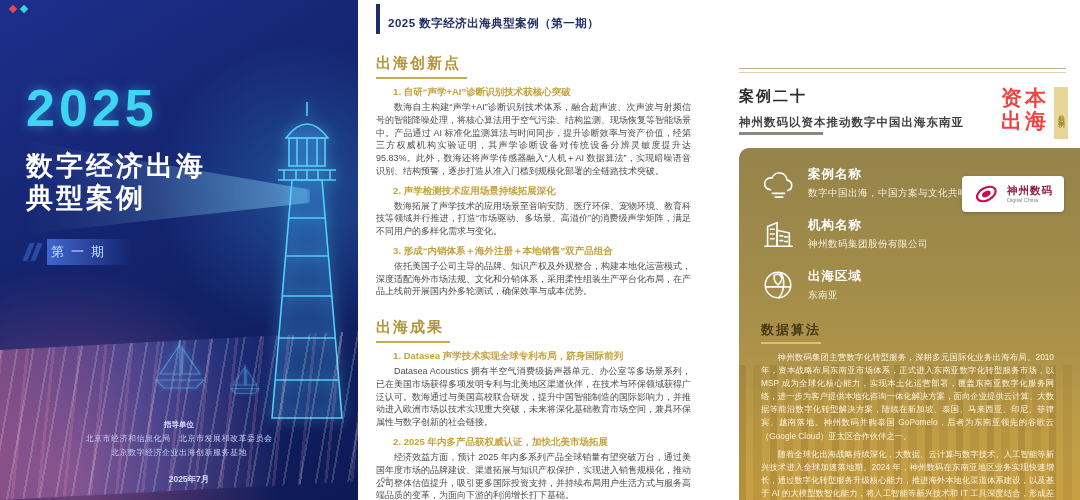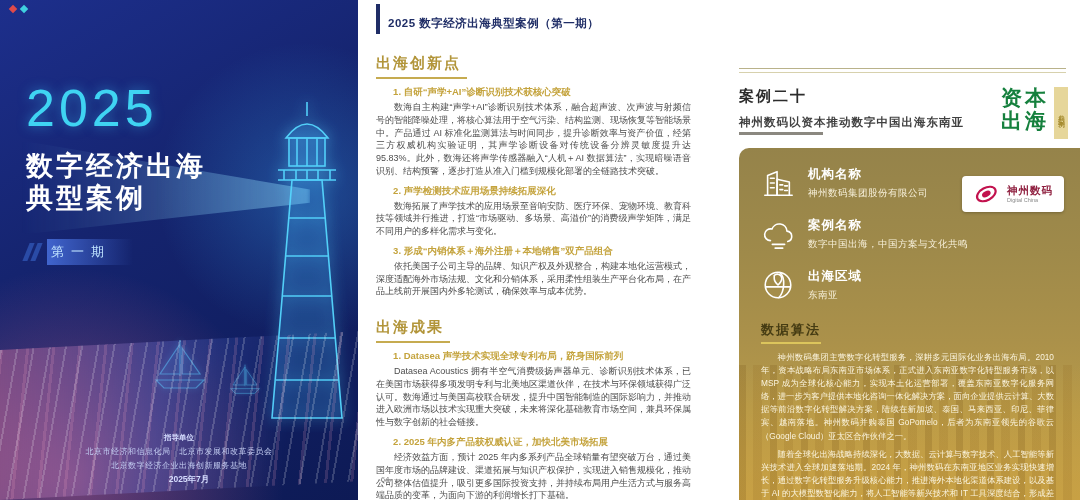--- a/index.html
+++ b/index.html
@@ -27,32 +27,32 @@
   .streaks { position:absolute; bottom:0; left:0; width:100%; height:150px; opacity:.9;
              background:
                repeating-linear-gradient(100deg, rgba(255,255,255,.20) 0 2px, rgba(255,255,255,0) 2px 16px),
                repeating-linear-gradient(96deg, rgba(255,170,200,.18) 0 3px, rgba(255,170,200,0) 3px 26px),
                linear-gradient(100deg, rgba(250,130,170,.40), rgba(110,140,255,.25) 45%, rgba(20,40,120,.0) 80%);
              transform:skewY(-3deg); transform-origin:left bottom; }
   .boat { position:absolute; opacity:.55; filter:drop-shadow(0 0 3px rgba(90,210,255,.8)); }
   .boat * { stroke:#56d8ff; fill:rgba(60,160,255,.10); stroke-width:1.2; }
 
   .cover-text { position:absolute; left:26px; top:82px; z-index:3; }
-  .cover-year { font-size:52px; font-weight:normal; color:#3fd4f2; letter-spacing:4px; line-height:1.0; text-shadow:0 0 12px rgba(60,200,255,.5); }
+  .cover-year { font-size:52px; font-weight:bold; color:#3fd4f2; letter-spacing:4px; line-height:1.0; text-shadow:0 0 12px rgba(60,200,255,.5); }
   .cover-t1, .cover-t2 { font-size:27px; font-weight:bold; color:#ffffff; letter-spacing:3px; line-height:1.2; }
   .cover-t1 { margin-top:16px; }
   .cover-badge-wrap { margin-top:24px; display:flex; align-items:center; }
   .badge-slash { width:5px; height:18px; background:#2a4ba6; transform:skewX(-22deg); margin-right:3px; }
   .cover-badge { background:linear-gradient(90deg, rgba(72,112,222,.85), rgba(72,112,222,0)); color:#bfe3ff;
                  font-size:13px; letter-spacing:7px; padding:4px 22px 4px 4px; margin-left:5px; }
 
   .cover-footer { position:absolute; bottom:14px; left:0; width:100%; text-align:center; z-index:3; }
   .cf-label { font-size:7.5px; font-weight:bold; color:#d6ddff; margin-top:8px; }
   .cf-org { font-size:8px; color:#c3cdf2; margin-top:3px; letter-spacing:.5px; }
-  .cf-date { font-size:8.5px; color:#d6ddff; font-weight:bold; margin-top:3px;padding-left:20px; }
+  .cf-date { font-size:8.5px; color:#d6ddff; font-weight:bold; margin-top:16px;padding-left:20px; }
 
   
   .page-mid { width:349px; flex:none; background:#fff; position:relative; padding:0 16px 0 18px; }
   .mid-header { display:flex; align-items:flex-end; margin-top:4px; }
   .mid-header-bar { width:4px; height:30px; background:#1f2d66; margin-right:8px; flex:none; }
   .mid-header-title { font-size:11.5px; font-weight:bold; color:#1f2d66; padding-bottom:3px; letter-spacing:.5px; }
 
   .sec-heading { display:inline-block; font-size:15px; font-weight:bold; color:#b2953a; letter-spacing:2px;
                  border-bottom:2px solid #c6ab50; padding:0 6px 4px 0; margin-top:20px; }
   .sub-head { font-size:9.5px; font-weight:bold; color:#c4a33c; margin:7px 0 2px; text-indent:1.8em; }
@@ -62,21 +62,21 @@
   
   .page-right { flex:1; position:relative; background:#fff; padding-left:32px; }
   .top-rules { margin-top:68px; margin-right:14px; }
   .top-rules .r1 { height:1px; background:#b9b28a; }
   .top-rules .r2 { height:1px; background:#d7d1ad; margin-top:3px; }
 
   .case-header { display:flex; justify-content:space-between; margin-top:14px; padding-right:12px; }
   .case-no { font-size:15px; font-weight:bold; color:#2c2c2c; letter-spacing:2px; }
   .case-title { font-size:11.5px; font-weight:bold; color:#404040; margin-top:9px; letter-spacing:1px; }
   .case-tag { display:flex; align-items:flex-start; }
-  .tag-chars { font-size:21px; font-weight:bold; color:#15803d; line-height:1.08; letter-spacing:3px; text-align:right; }
+  .tag-chars { font-size:21px; font-weight:bold; color:#ef4444; line-height:1.08; letter-spacing:3px; text-align:right; }
   .tag-ribbon { writing-mode:vertical-rl; background:#e6d69a; color:#a08527; font-size:7px; letter-spacing:2px;
                 padding:4px 2px; margin-left:5px; height:52px; text-align:center; }
   .accent-line { position:absolute; left:32px; top:132px; width:84px; height:3px; background:#6e6a60; opacity:.8; }
 
   .gold-card { position:absolute; left:32px; right:0; top:148px; bottom:0; border-top-left-radius:10px; overflow:hidden;
                background:linear-gradient(180deg,#95834a 0%, #9f8a4a 30%, #ab914a 55%, #b79a49 75%, #c2a14b 100%);
                padding:18px 20px 0 22px; }
   .gold-card::after { content:''; position:absolute; left:0; right:0; bottom:0; height:135px; pointer-events:none;
                background:
                  repeating-linear-gradient(90deg, rgba(120,85,25,.22) 0 7px, rgba(0,0,0,0) 7px 14px, rgba(145,105,35,.18) 14px 23px, rgba(0,0,0,0) 23px 31px),
@@ -171,21 +171,21 @@
   <div class="sub-head">1. 自研“声学+AI”诊断识别技术获核心突破</div>
   <div class="body-p">数海自主构建“声学+AI”诊断识别技术体系，融合超声波、次声波与射频信号的智能降噪处理，将核心算法用于空气污染、结构监测、现场恢复等智能场景中。产品通过 AI 标准化监测算法与时间同步，提升诊断效率与资产价值，经第三方权威机构实验证明，其声学诊断设备对传统设备分辨灵敏度提升达 95.83%。此外，数海还将声学传感器融入“人机＋AI 数据算法”，实现暗噪语音识别、结构预警，逐步打造从准入门槛到规模化部署的全链路技术突破。</div>
   <div class="sub-head">2. 声学检测技术应用场景持续拓展深化</div>
   <div class="body-p">数海拓展了声学技术的应用场景至音响安防、医疗环保、宠物环境、教育科技等领域并行推进，打造“市场驱动、多场景、高溢价”的消费级声学矩阵，满足不同用户的多样化需求与变化。</div>
   <div class="sub-head">3. 形成“内销体系＋海外注册＋本地销售”双产品组合</div>
   <div class="body-p">依托美国子公司主导的品牌、知识产权及外观整合，构建本地化运营模式，深度适配海外市场法规、文化和分销体系，采用柔性组装生产平台化布局，在产品上线前开展国内外多轮测试，确保效率与成本优势。</div>
 
   <div><span class="sec-heading">出海成果</span></div>
 
   <div class="sub-head">1. Datasea 声学技术实现全球专利布局，跻身国际前列</div>
-  <div class="body-p">Datasea Acoustics 拥有半空气消费级扬声器单元、诊断识别技术体系，已在美国市场获得多项发明专利与北美地区渠道伙伴，在技术与环保领域获得广泛认可。数海通过与美国高校联合研发，提升中国智能制造的国际影响力，并推动进入欧洲市场以技术实现重大突破，未来将深化基础教育市场空间，兼具环保属性与数字创新的社会链接。</div>
+  <div class="body-p">Datasea Acoustics 拥有半空气消费级扬声器单元、办公室等多场景系列，已在美国市场获得多项发明专利与北美地区渠道伙伴，在技术与环保领域获得广泛认可。数海通过与美国高校联合研发，提升中国智能制造的国际影响力，并推动进入欧洲市场以技术实现重大突破，未来将深化基础教育市场空间，兼具环保属性与数字创新的社会链接。</div>
   <div class="sub-head">2. 2025 年内多产品获权威认证，加快北美市场拓展</div>
   <div class="body-p">经济效益方面，预计 2025 年内多系列产品全球销量有望突破万台，通过美国年度市场的品牌建设、渠道拓展与知识产权保护，实现进入销售规模化，推动公司整体估值提升，吸引更多国际投资支持，并持续布局用户生活方式与服务高端品质的变革，为面向下游的利润增长打下基础。</div>
 
   <div class="page-num">-64-</div>
 </div>
 
 <div class="page-right">
   <div class="top-rules">
     <div class="r1"></div>
       <div class="r2"></div>
@@ -208,49 +208,49 @@
 
   <div class="gold-card">
     <div class="logo-box">
       <svg class="logo-swirl" viewBox="0 0 36 26">
         <ellipse cx="16" cy="13" rx="12" ry="7.5" transform="rotate(-28 16 13)" fill="none" stroke="#c2124e" stroke-width="2.6"></ellipse>
         <ellipse cx="16" cy="13" rx="5.5" ry="3.4" transform="rotate(-28 16 13)" fill="#c2124e"></ellipse>
       </svg>
       <div class="logo-texts">
         <div class="logo-name">神州数码</div>
         <div class="logo-sub">Digital China</div>
+      </div>
+    </div>
+
+    <div class="info-row">
+      <svg class="info-icon" viewBox="0 0 36 36">
+        <path d="M10 25 a6.2 6.2 0 1 1 1.6 -12.2 A8.2 8.2 0 0 1 27.5 15 a5.6 5.6 0 0 1 .8 11"></path>
+        <path d="M12 29 h13 M15 33 h8"></path>
+      </svg>
+      <div>
+        <div class="info-label">案例名称</div>
+        <div class="info-value">数字中国出海，中国方案与文化共鸣</div>
       </div>
     </div>
 
     <div class="info-row">
       <svg class="info-icon" viewBox="0 0 36 36">
         <path d="M7 31 V10 L17 6 V31"></path>
           <path d="M17 31 V14 L30 17 V31"></path>
         <path d="M10 13 h4 M10 18 h4 M10 23 h4 M20 20 h3 M25 21 h3 M20 25 h3 M25 26 h3"></path>
           <path d="M4 31 h29"></path>
       </svg>
       <div>
         <div class="info-label">机构名称</div>
         <div class="info-value">神州数码集团股份有限公司</div>
       </div>
     </div>
 
     <div class="info-row">
       <svg class="info-icon" viewBox="0 0 36 36">
-        <path d="M10 25 a6.2 6.2 0 1 1 1.6 -12.2 A8.2 8.2 0 0 1 27.5 15 a5.6 5.6 0 0 1 .8 11"></path>
-        <path d="M12 29 h13 M15 33 h8"></path>
-      </svg>
-      <div>
-        <div class="info-label">案例名称</div>
-        <div class="info-value">数字中国出海，中国方案与文化共鸣</div>
-      </div>
-    </div>
-
-    <div class="info-row">
-      <svg class="info-icon" viewBox="0 0 36 36">
         <circle cx="18" cy="18" r="13.5"></circle>
         <path d="M5 20 h26 M20 4.8 c6 5 5 20 -1 26.5"></path>
         <path d="M14 8 a4.6 4.6 0 0 1 8 3.2 c0 3.2 -4 6.8 -4 6.8 s-4 -3.6 -4 -6.8 z" fill="rgba(255,255,255,.18)"></path>
       </svg>
       <div>
         <div class="info-label">出海区域</div>
         <div class="info-value">东南亚</div>
       </div>
     </div>
 

